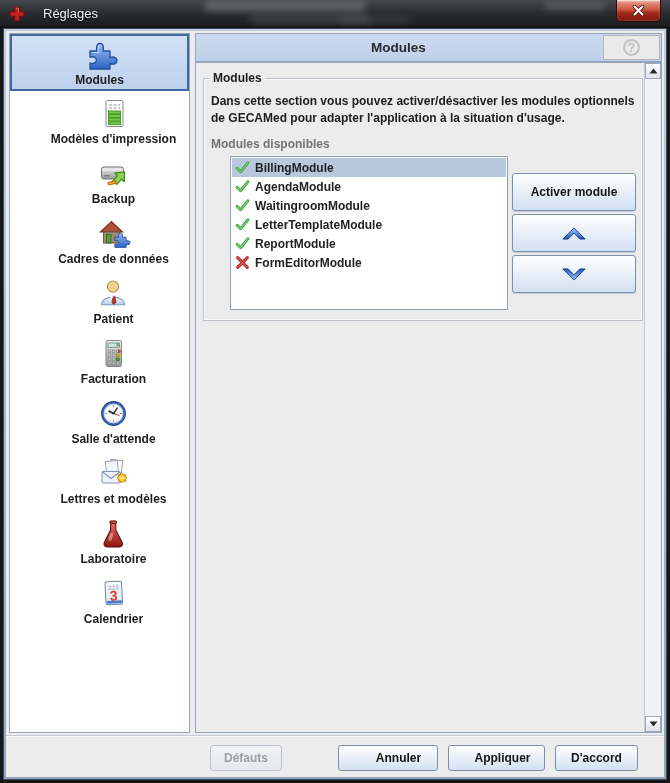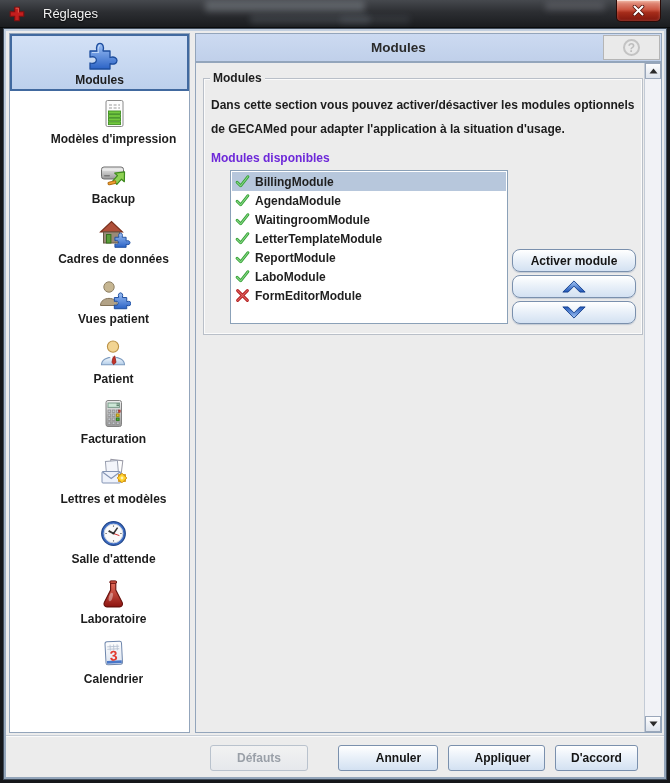--- a/index.html
+++ b/index.html
@@ -59,46 +59,46 @@
   .sb-btn{position:absolute;left:0;width:16px;height:16px;
     background:linear-gradient(180deg,#fdfdfe,#dde3ec);border:1px solid #9aa7ba;
     display:flex;align-items:center;justify-content:center;}
   .sb-up{top:0;} .sb-down{bottom:0;}
 
   .content{position:absolute;left:0;top:0;right:17px;bottom:0;padding:9px 7px;}
   .groupbox{position:relative;border:1px solid #b9bfc8;box-shadow:1px 1px 0 #fbfbfb inset,
     -1px -1px 0 #fbfbfb inset;margin-top:6px;width:440px;padding:12px 6px 10px 6px;}
   .legend{position:absolute;top:-8px;left:6px;background:#ececec;padding:0 3px;
     font-size:12px;font-weight:bold;color:#1d1d1d;}
-  .desc{font-size:12px;font-weight:bold;color:#1d1d1d;line-height:24px;width:432px;
+  .desc{font-size:12px;font-weight:bold;color:#1d1d1d;line-height:17px;width:432px;
     margin:2px 0 10px 1px;}
-  .list-label{font-size:12px;font-weight:bold;color:#6d28d9;margin:0 0 5px 1px;}
-  .mods-row{display:flex;align-items:flex-end;gap:4px;padding-left:20px;}
+  .list-label{font-size:12px;font-weight:bold;color:#737373;margin:0 0 5px 1px;}
+  .mods-row{display:flex;align-items:center;gap:4px;padding-left:20px;}
   .mod-list{width:278px;height:154px;background:#fff;border:1px solid #8ba1b8;
     padding:1px;overflow:hidden;}
   .mod-row{height:19px;display:flex;align-items:center;gap:5px;padding-left:2px;cursor:default;}
   .mod-row.selected{background:#b7c7dc;}
   .mname{font-size:12px;font-weight:bold;color:#1f1f1f;}
   .micon{width:16px;height:16px;display:flex;align-items:center;justify-content:center;}
   .btn-col{flex:1;display:flex;flex-direction:column;gap:3px;}
-  .jbtn{height:23px;border:1px solid #7a90ad;border-radius:8px;
+  .jbtn{height:38px;border:1px solid #7a90ad;border-radius:3px;
     background:linear-gradient(180deg,#ffffff,#eaf1f9 45%,#d3e1f2);
     font-size:12px;font-weight:bold;color:#151515;display:flex;align-items:center;
     justify-content:center;cursor:default;box-shadow:0 1px 1px rgba(120,140,170,.35);}
 
   
   .bottom-bar{position:absolute;left:0;right:0;bottom:0;height:42px;background:#ececec;
     border-top:1px solid #c6cdd6;box-shadow:inset 0 1px 0 #fafafa;}
   .fbtn{position:absolute;top:9px;height:26px;border:1px solid #7a90ad;border-radius:3px;
     background:linear-gradient(180deg,#ffffff,#eaf1f9 45%,#d3e1f2);
     font-size:12px;font-weight:bold;color:#151515;display:flex;align-items:center;
     justify-content:center;cursor:default;}
   .fbtn.disabled{background:linear-gradient(180deg,#f2f2f2,#e6e8ec);
     border-color:#b9c2cd;color:#9aa0a8;}
-  .f-defaults{left:204px;width:98px;}
+  .f-defaults{left:204px;width:72px;}
   .f-cancel{left:332px;width:100px;padding-left:21px;}
   .f-apply{left:442px;width:97px;padding-left:12px;}
   .f-ok{left:549px;width:83px;text-align:right;}
 </style>
 </head>
 <body>
 
 <svg width="0" height="0" style="position:absolute">
   <defs>
     <linearGradient id="gpz" x1="0" y1="0" x2="0" y2="1">
@@ -207,34 +207,20 @@
               <g transform="translate(14,13) scale(0.56)">
                 <path d="M7,13 H14 C12.6,8.2 14.5,5.4 17,5.4 C19.5,5.4 21.4,8.2 20,13 H27 V19.5
                          C31.4,18.1 34,20.1 34,22.6 C34,25.1 31.4,27.1 27,25.7 V31 H7 V25
                          C11,26.3 13.4,24.4 13.4,22.1 C13.4,19.8 11,17.9 7,19.2 Z" fill="url(#gpz)" stroke="#1d4d9e" stroke-width="1.6" stroke-linejoin="round"></path>
               </g>
             </svg>
           </span>
           <span class="slabel">Cadres de données</span>
         </div>
 
-        <div class="side-item">
-          <span class="sicon">
-            <svg width="34" height="34" viewBox="0 0 34 34">
-              <circle cx="12" cy="10" r="5.2" fill="#c6b692" stroke="#8f8166"></circle>
-              <path d="M3.5,28.5 C3.5,19 20.5,19 20.5,28.5 Z" fill="#b2a286" stroke="#837257"></path>
-              <g transform="translate(13,12.5) scale(0.62)">
-                <path d="M7,13 H14 C12.6,8.2 14.5,5.4 17,5.4 C19.5,5.4 21.4,8.2 20,13 H27 V19.5
-                         C31.4,18.1 34,20.1 34,22.6 C34,25.1 31.4,27.1 27,25.7 V31 H7 V25
-                         C11,26.3 13.4,24.4 13.4,22.1 C13.4,19.8 11,17.9 7,19.2 Z" fill="url(#gpz)" stroke="#1d4d9e" stroke-width="1.6" stroke-linejoin="round"></path>
-              </g>
-            </svg>
-          </span>
-          <span class="slabel">Vues patient</span>
-        </div>
 
         <div class="side-item">
           <span class="sicon">
             <svg width="34" height="34" viewBox="0 0 34 34">
               <circle cx="16" cy="9.6" r="5.6" fill="#f2d492" stroke="#bb9248" stroke-width="1.1"></circle>
               <path d="M4.5,27.8 C4.5,17.5 27.5,17.5 27.5,27.8 Z" fill="url(#gbody)" stroke="#7e9cc0" stroke-width="1.1"></path>
               <path d="M12.6,18.4 L16,21.6 L19.4,18.4" fill="none" stroke="#ffffff" stroke-width="2.2"></path>
               <path d="M16,20.6 L17.8,18.9 L19,25.4 L16.6,27.6 L15,25.2 Z" fill="#c43228" stroke="#8e1f18" stroke-width=".8"></path>
             </svg>
           </span>
@@ -263,52 +249,52 @@
               <rect x="19.4" y="21" width="2.7" height="2.4" fill="#58b040" stroke="#2e7a1e"></rect>
               <rect x="21.6" y="13" width="1.6" height="2.4" fill="#d84030" stroke="#8e1f18" stroke-width=".5"></rect>
             </svg>
           </span>
           <span class="slabel">Facturation</span>
         </div>
 
         <div class="side-item">
           <span class="sicon">
             <svg width="34" height="34" viewBox="0 0 34 34">
+              <circle cx="16.5" cy="16.5" r="11.8" fill="#3c6cc4" stroke="#1e4488" stroke-width="1.2"></circle>
+              <circle cx="16.5" cy="16.5" r="9.4" fill="#fafafa" stroke="#c9d2de"></circle>
+              <path d="M16.5,8.2 v1.8 M16.5,23 v1.8 M8.2,16.5 h1.8 M23,16.5 h1.8" stroke="#8a8a8a" stroke-width="1.1"></path>
+              <path d="M16.5,16.5 L20.6,10.6" stroke="#333" stroke-width="1.5"></path>
+              <path d="M16.5,16.5 L11.6,13.9" stroke="#333" stroke-width="1.9"></path>
+              <path d="M16.5,16.5 L22.4,18.6" stroke="#d03030" stroke-width="1"></path>
+              <circle cx="16.5" cy="16.5" r="1.1" fill="#222"></circle>
+            </svg>
+          </span>
+          <span class="slabel">Salle d'attende</span>
+        </div>
+
+        <div class="side-item">
+          <span class="sicon">
+            <svg width="34" height="34" viewBox="0 0 34 34">
               <rect x="13" y="3" width="12" height="15" fill="#fdfdfd" stroke="#9a9aa6" transform="rotate(7 19 10)"></rect>
               <rect x="9" y="4" width="12" height="15" fill="#f3f5fa" stroke="#9aa0b0" transform="rotate(-5 15 11)"></rect>
               <rect x="5" y="14.5" width="18.5" height="11.5" rx="1" fill="#eef2fb" stroke="#8494b4"></rect>
               <path d="M5.5,15 L14.2,21.5 L23,15" fill="none" stroke="#8494b4" stroke-width="1.1"></path>
               <g>
                 <rect x="21.6" y="17.6" width="6.8" height="6.8" fill="#ffd22e" stroke="#cf8f12" stroke-width=".9"></rect>
                 <rect x="21.6" y="17.6" width="6.8" height="6.8" fill="#ffd22e" stroke="#cf8f12" stroke-width=".9" transform="rotate(45 25 21)"></rect>
                 <circle cx="25" cy="21" r="1.4" fill="#fff3b8"></circle>
               </g>
             </svg>
           </span>
           <span class="slabel">Lettres et modèles</span>
         </div>
 
         <div class="side-item">
           <span class="sicon">
             <svg width="34" height="34" viewBox="0 0 34 34">
-              <circle cx="16.5" cy="16.5" r="11.8" fill="#3c6cc4" stroke="#1e4488" stroke-width="1.2"></circle>
-              <circle cx="16.5" cy="16.5" r="9.4" fill="#fafafa" stroke="#c9d2de"></circle>
-              <path d="M16.5,8.2 v1.8 M16.5,23 v1.8 M8.2,16.5 h1.8 M23,16.5 h1.8" stroke="#8a8a8a" stroke-width="1.1"></path>
-              <path d="M16.5,16.5 L20.6,10.6" stroke="#333" stroke-width="1.5"></path>
-              <path d="M16.5,16.5 L11.6,13.9" stroke="#333" stroke-width="1.9"></path>
-              <path d="M16.5,16.5 L22.4,18.6" stroke="#d03030" stroke-width="1"></path>
-              <circle cx="16.5" cy="16.5" r="1.1" fill="#222"></circle>
-            </svg>
-          </span>
-          <span class="slabel">Salle d'attende</span>
-        </div>
-
-        <div class="side-item">
-          <span class="sicon">
-            <svg width="34" height="34" viewBox="0 0 34 34">
               <path d="M13.6,5 h5.2 v8 l6.4,12.6 c1,2 -.4,4.3 -2.7,4.3 H10 c-2.3,0 -3.7,-2.3 -2.7,-4.3 L13.6,13 Z" fill="url(#gflask)" stroke="#66100c" stroke-width="1.1"></path>
               <rect x="12.8" y="3.9" width="6.8" height="2.4" rx="1.2" fill="#d85848" stroke="#66100c"></rect>
               <ellipse cx="13.8" cy="20" rx="1.8" ry="4.4" fill="rgba(255,255,255,.38)" transform="rotate(16 13.8 20)"></ellipse>
             </svg>
           </span>
           <span class="slabel">Laboratoire</span>
         </div>
 
         <div class="side-item">
           <span class="sicon">
@@ -386,29 +372,20 @@
                 <div class="mod-row">
                   <span class="micon">
                     <svg width="15" height="15" viewBox="0 0 16 16">
                       <path d="M2.2,8.8 L6,12.6 L13.8,2.8" fill="none" stroke="#2f9e2f" stroke-width="3" stroke-linecap="round" stroke-linejoin="round"></path>
                       <path d="M2.2,8.8 L6,12.6 L13.8,2.8" fill="none" stroke="#84d484" stroke-width="1.2" stroke-linecap="round" stroke-linejoin="round"></path>
                     </svg>
                   </span>
                   <span class="mname">ReportModule</span>
                 </div>
 
-                <div class="mod-row">
-                  <span class="micon">
-                    <svg width="15" height="15" viewBox="0 0 16 16">
-                      <path d="M2.2,8.8 L6,12.6 L13.8,2.8" fill="none" stroke="#2f9e2f" stroke-width="3" stroke-linecap="round" stroke-linejoin="round"></path>
-                      <path d="M2.2,8.8 L6,12.6 L13.8,2.8" fill="none" stroke="#84d484" stroke-width="1.2" stroke-linecap="round" stroke-linejoin="round"></path>
-                    </svg>
-                  </span>
-                  <span class="mname">LaboModule</span>
-                </div>
 
                 <div class="mod-row">
                   <span class="micon">
                     <svg width="15" height="15" viewBox="0 0 16 16">
                       <path d="M2.8,2.8 L13.2,13.2 M13.2,2.8 L2.8,13.2" stroke="#b22020" stroke-width="3.2" stroke-linecap="round"></path>
                       <path d="M2.8,2.8 L13.2,13.2 M13.2,2.8 L2.8,13.2" stroke="#e06060" stroke-width="1.2" stroke-linecap="round"></path>
                     </svg>
                   </span>
                   <span class="mname">FormEditorModule</span>
                 </div>

